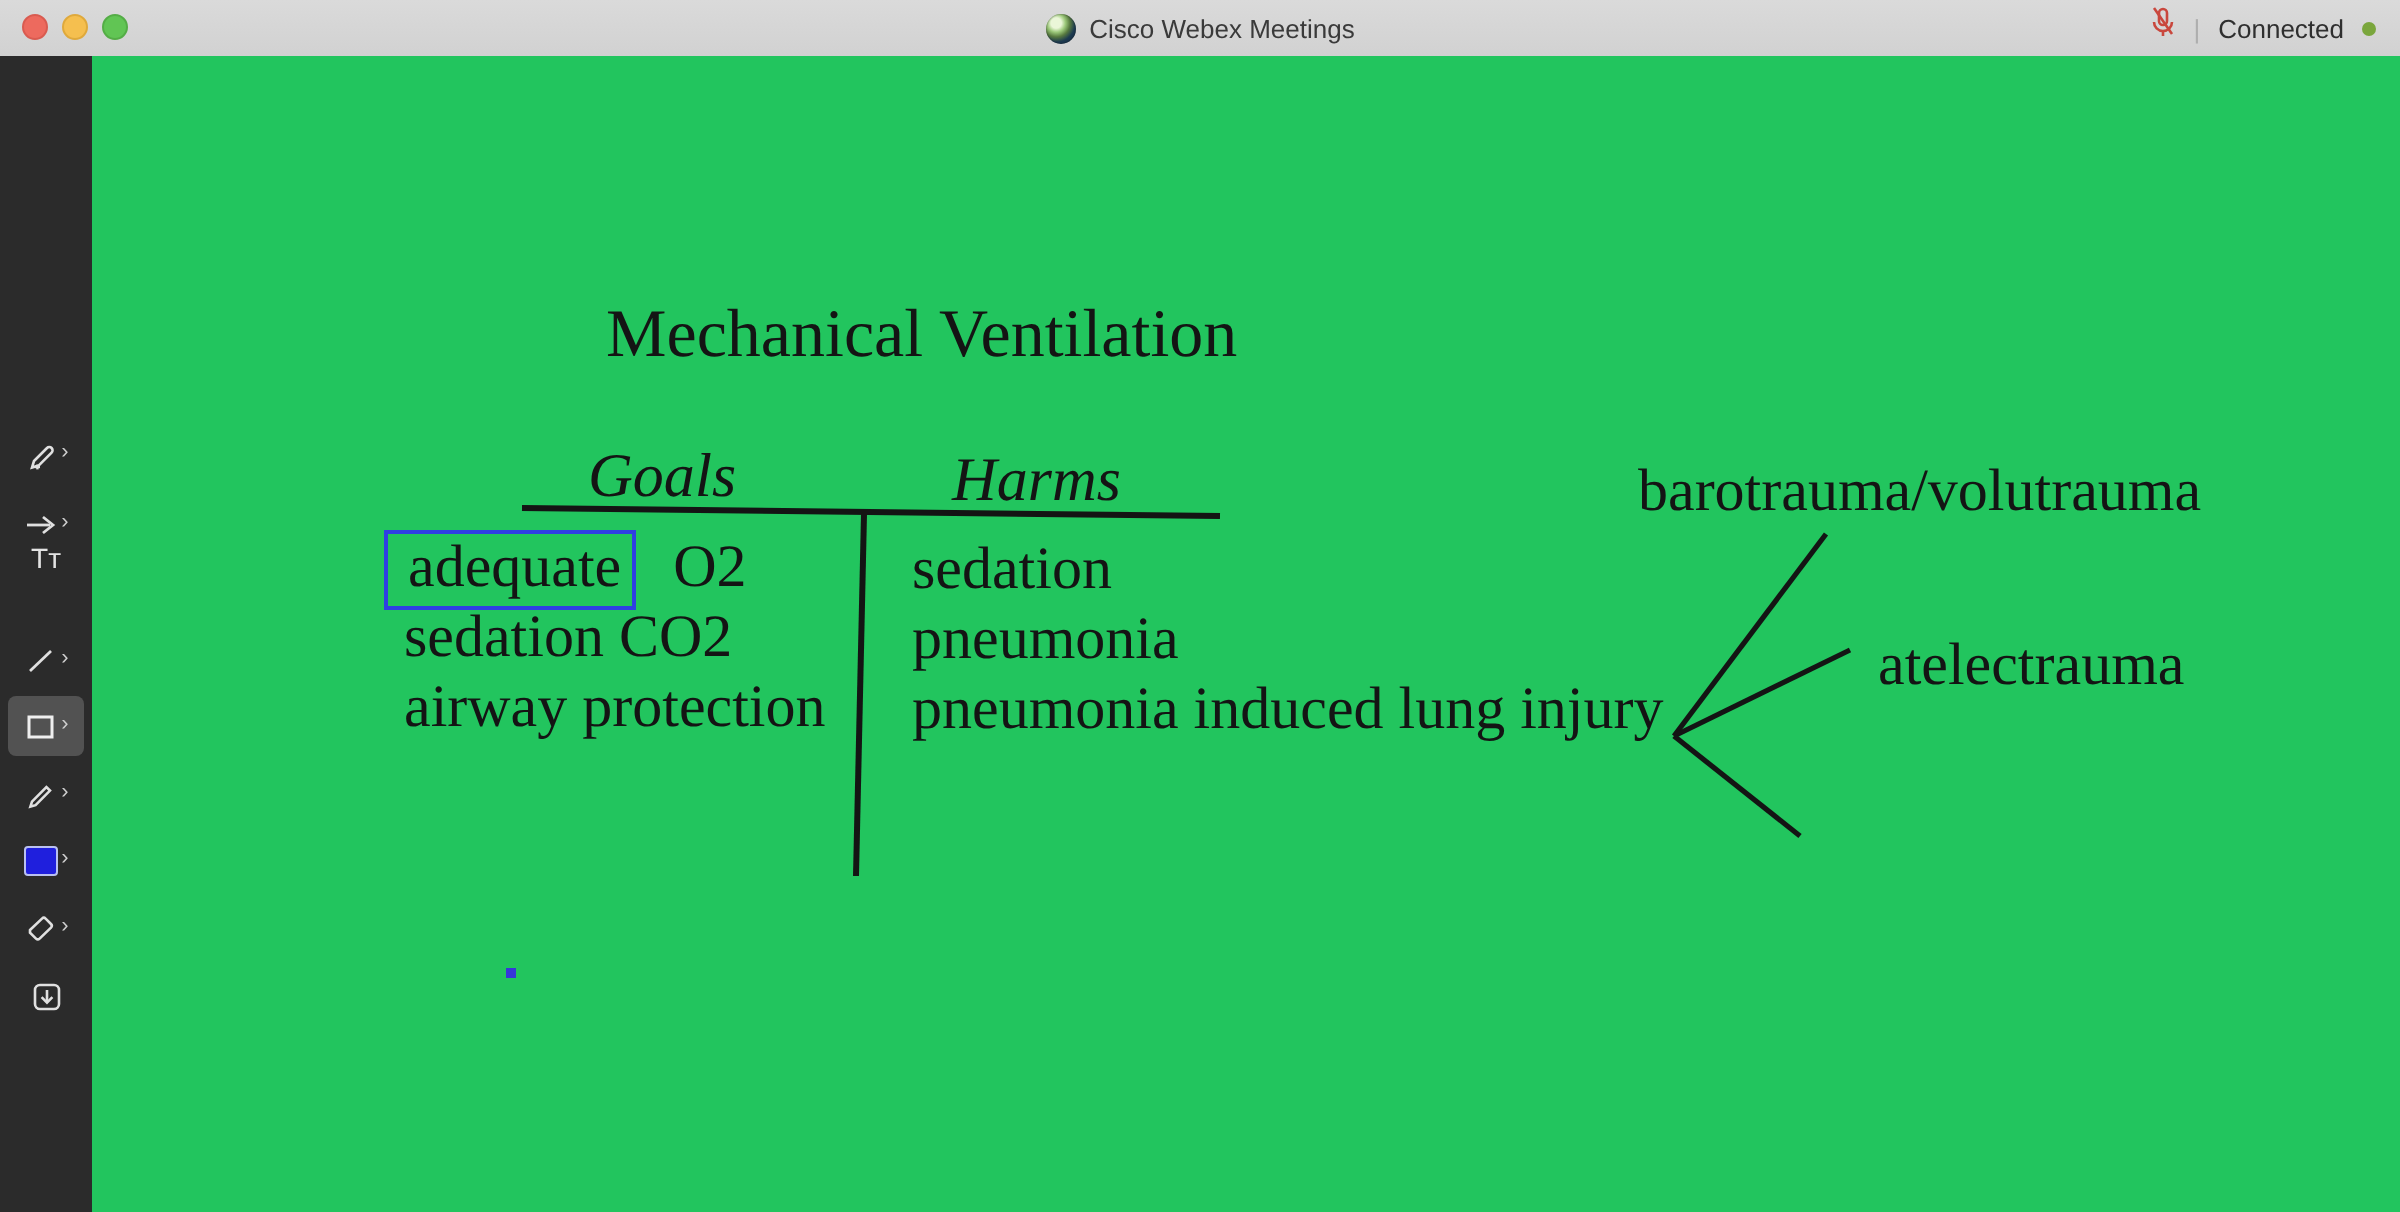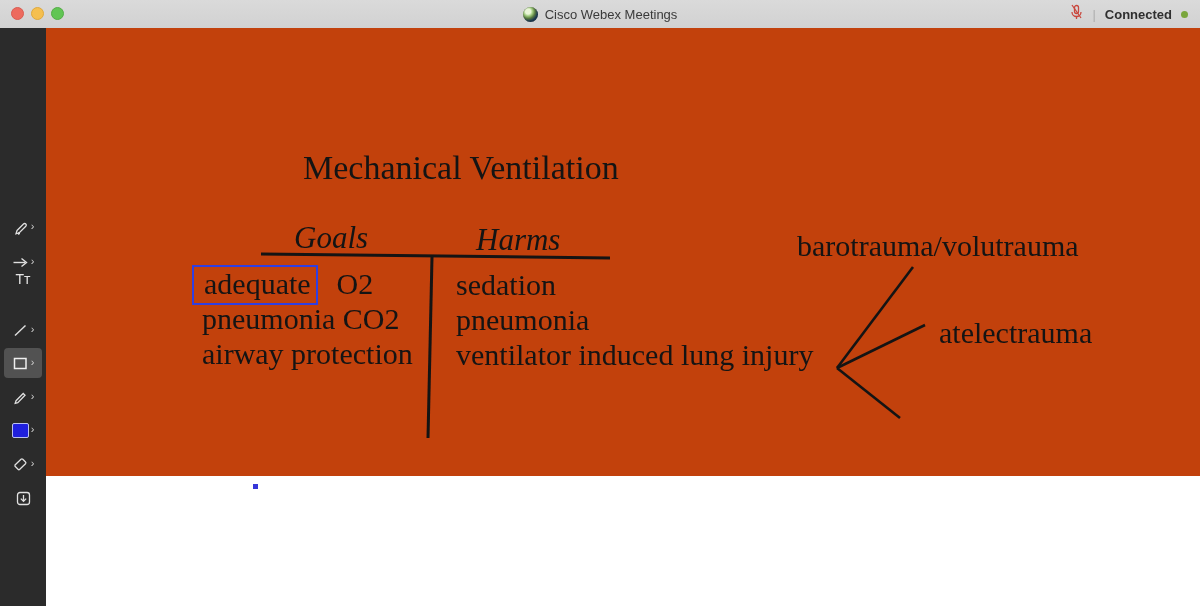--- a/index.html
+++ b/index.html
@@ -16,51 +16,51 @@
   .t-zoom  { left:51px;  background:#61c554; border:0.5px solid #54ad46; }
   .tb-center { position:absolute; left:0; right:0; top:0; height:28px;
                display:flex; align-items:center; justify-content:center; gap:7px; }
   .webex-ball { width:15px; height:15px; border-radius:50%;
                 background:radial-gradient(circle at 34% 30%, #eaf6d8 0 18%, #9cc87a 32%, #57793f 48%, #1d3a50 66%, #16293c 100%);
                 box-shadow:inset 0 0 1px rgba(0,0,0,.5); }
   .tb-title { font-size:13px; font-weight:500; color:#3a3a3a; }
   .tb-right { position:absolute; right:12px; top:0; height:28px;
               display:flex; align-items:center; gap:9px; }
   .tb-divider { color:#aeaeae; font-size:13px; }
-  .tb-status { font-size:13px; font-weight:700; color:#2f2f2f; }
+  .tb-status { font-size:13px; font-weight:400; color:#2f2f2f; }
   .status-dot { width:7px; height:7px; border-radius:50%; background:#7aa63c; }
 
   
   .toolbar { position:absolute; left:0; top:28px; width:46px; height:578px;
              background:#2b2b2b; }
   .tool { position:absolute; left:4px; width:38px; height:30px; border-radius:4px;
           display:flex; align-items:center; justify-content:center; gap:2px; }
   .tool.selected { background:#525252; }
   .tool svg { display:block; }
   .chev { color:#cfcfcf; font-size:11px; line-height:1; transform:translateY(-1px); }
   .text-glyph { color:#e3e3e3; font-size:14px; letter-spacing:0; }
   .swatch { width:17px; height:15px; background:#1f1fdd; border:1px solid #b9c0f0; border-radius:2px; }
 
   
-  .canvas { position:absolute; left:46px; top:28px; width:1154px; height:448px; background:#c2410c; }
+  .canvas { position:absolute; left:46px; top:28px; width:1154px; height:578px; background:#22c55e; }
   .ink { position:absolute; color:#141414; font-family:"Liberation Serif", serif; white-space:nowrap; }
   .wb-title   { left:257px; top:121px; font-size:34px; }
   .col-header { font-size:31px;font-style:italic; }
   .goals-hdr  { left:248px; top:192px; }
   .harms-hdr  { left:430px; top:194px; }
   .row { font-size:30px; }
   .g-row1 { left:146px; top:237px; }
   .g-row2 { left:156px; top:274px; }
   .g-row3 { left:156px; top:309px; }
   .h-row1 { left:410px; top:240px;text-align:center; }
   .h-row2 { left:410px; top:275px; }
   .h-row3 { left:410px; top:310px; }
   .boxed { display:inline-block; border:2.5px solid #2f3fe3; padding:0 5px 2px 10px; }
   .r1-rest { margin-left:19px;font-family:Liberation Serif, serif; }
-  .branch-top { left:751px; top:201px; font-size:30px; }
+  .branch-top { left:773px; top:201px; font-size:30px; }
   .branch-mid { left:893px; top:288px; font-size:30px; }
   .strokes { position:absolute; left:0; top:0; width:1154px; height:578px; pointer-events:none; }
   .blue-dot { position:absolute; left:207px; top:456px; width:5px; height:5px; background:#3636d9; }
 </style>
 </head>
 <body>
 
 <div class="titlebar">
   <div class="traffic t-close"></div>
   <div class="traffic t-min"></div>
@@ -165,24 +165,24 @@
   </svg>
 
   <div class="ink wb-title">Mechanical Ventilation</div>
 
   <div class="ink col-header goals-hdr">Goals</div>
   <div class="ink col-header harms-hdr">Harms</div>
 
   <div class="ink row g-row1">
     <span class="boxed">adequate</span><span class="r1-rest">O2</span>
   </div>
-  <div class="ink row g-row2">pneumonia CO2</div>
+  <div class="ink row g-row2">sedation CO2</div>
   <div class="ink row g-row3">airway protection</div>
 
   <div class="ink row h-row1">sedation</div>
   <div class="ink row h-row2">pneumonia</div>
-  <div class="ink row h-row3">ventilator induced lung injury</div>
+  <div class="ink row h-row3">pneumonia induced lung injury</div>
 
   <div class="ink branch-top">barotrauma/volutrauma</div>
   <div class="ink branch-mid">atelectrauma</div>
 
   <div class="blue-dot"></div>
 </div>
 
 </body></html>

